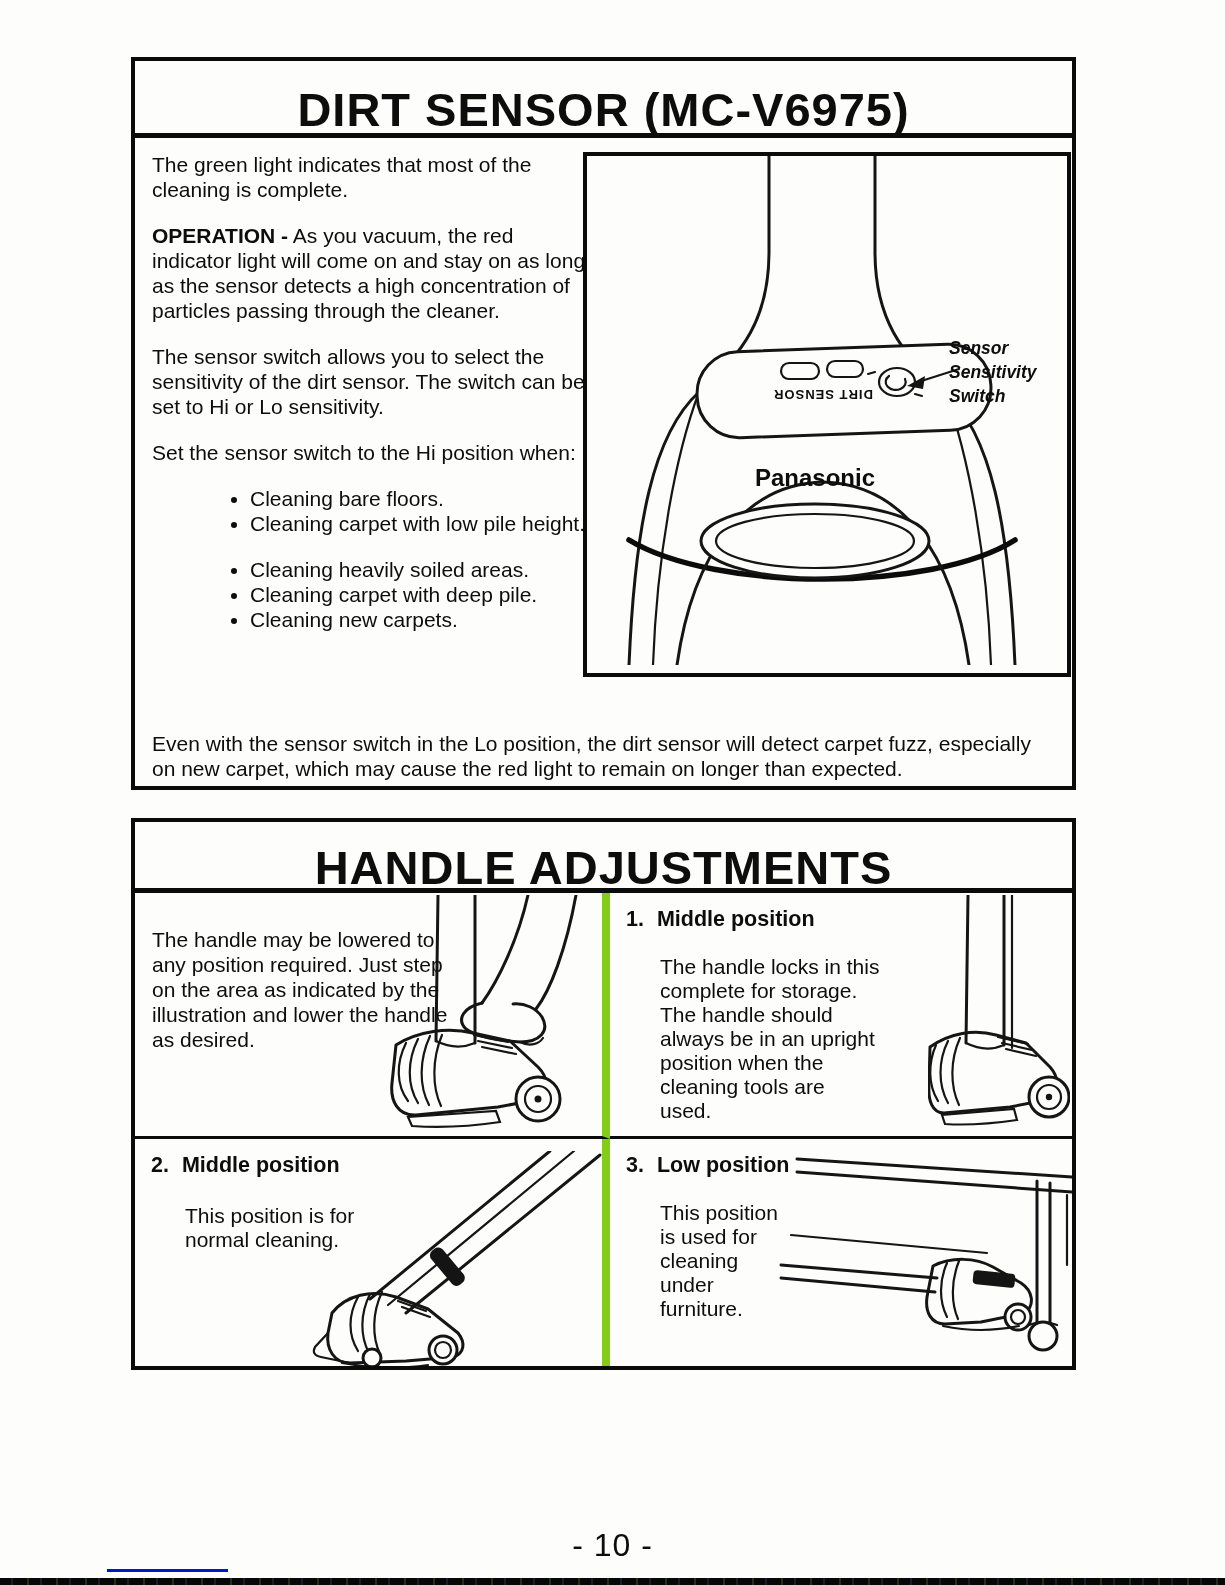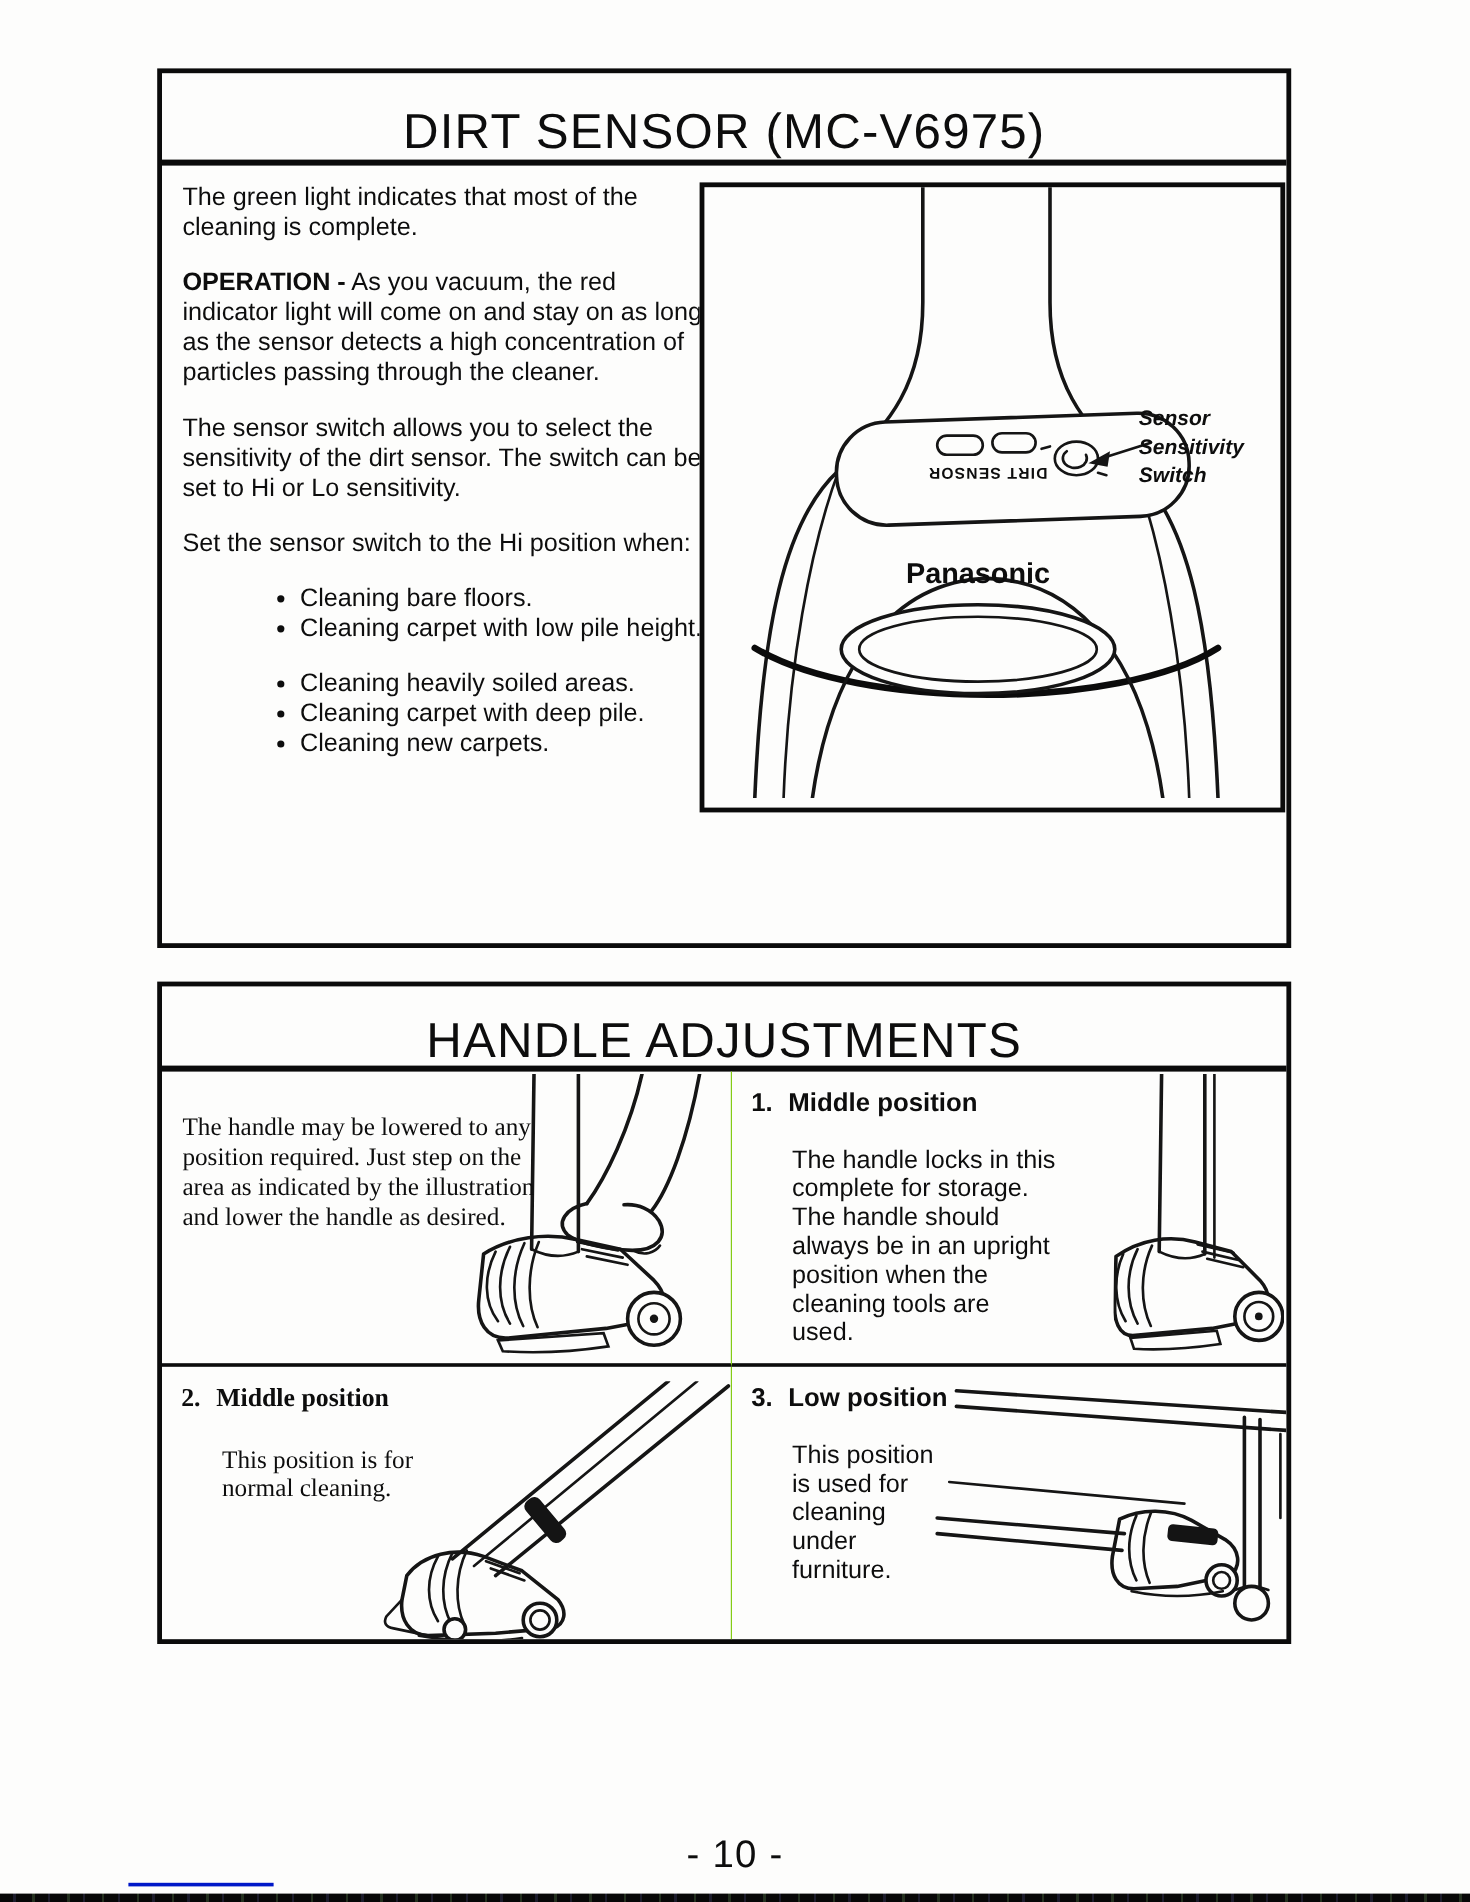--- a/index.html
+++ b/index.html
@@ -9,21 +9,21 @@
     margin:0 auto; overflow:hidden;
   }
   .outlined-box{position:absolute; left:131px; width:937px; border:4px solid #0b0b0b; background:#fdfdfc;}
   #dirt-sensor-box{top:57px; height:725px;}
   #handle-box{top:818px; height:544px;}
   .box-titlebar{
     height:72px; display:flex; align-items:center; justify-content:center;
     border-bottom:5px solid #0b0b0b;
   }
   #handle-box .box-titlebar{height:66px;}
-  .box-title{font-size:41px; font-weight:normal; letter-spacing:1px; white-space:nowrap;margin-top:24px;}
+  .box-title{font-size:47px; font-weight:bold; letter-spacing:1px; white-space:nowrap;margin-top:24px;}
   .box-content{position:relative; width:100%; height:calc(100% - 77px);}
   #handle-box .box-content{height:calc(100% - 71px);}
 
   .op-col{position:absolute; left:17px; top:14px; width:446px; font-size:21px; line-height:25px;}
   .op-col p{margin:0 0 21px 0;}
   .op-col ul{margin:0 0 21px 0; padding:0 0 0 98px; list-style:disc;}
   .op-col li{line-height:25px;}
   .bold{font-weight:bold;}
 
   .figure-frame{
@@ -32,21 +32,21 @@
   }
   .figure-frame svg{display:block;}
 
   .note-para{position:absolute; left:17px; top:572px; width:908px; font-size:21px; line-height:25px;}
 
   .grid{
     position:absolute; inset:0;
     display:grid; grid-template-columns:475px 1fr; grid-template-rows:246px 1fr;
   }
   .cell{position:relative; overflow:hidden;}
-  .cell-r{border-right:1px solid #84cc16;font-family:Liberation Serif, serif;}
+  .cell-r{border-right:8px solid #84cc16;}
   .cell-b{border-bottom:3px solid #0b0b0b;}
   .cell-text{position:relative; z-index:2;}
   .intro-text{position:absolute; left:17px; top:13px; width:302px; font-size:21px; line-height:25px;}
   .item-heading{display:flex; gap:13px; font-size:21.5px; font-weight:bold; margin:14px 0 0 16px;}
   .item-body{font-size:21px; line-height:24px; margin:23px 0 0 50px;}
   #cell-upright .item-body{width:220px;}
   #cell-middle .item-body{width:205px;margin-top:26px;}
   #cell-low .item-body{width:128px;}
   .cell svg{position:absolute; z-index:1;}
   #q1-svg{right:2px; top:2px;}
@@ -129,20 +129,21 @@
             <text x="362" y="246">Switch</text>
           </g>
 
           <text x="228" y="330" text-anchor="middle" font-size="24" font-weight="bold">Panasonic</text>
 
           <ellipse class="fill-white" cx="228" cy="385" rx="114" ry="37"></ellipse>
           <ellipse class="ln-thin" cx="228" cy="385" rx="99" ry="27"></ellipse>
         </svg>
       </div>
 
+      <p class="note-para">Even with the sensor switch in the Lo position, the dirt sensor will detect carpet fuzz, especially on new carpet, which may cause the red light to remain on longer than expected.</p>
     </div>
   </section>
 
   <section class="outlined-box" id="handle-box">
     <div class="box-titlebar">
       <span class="box-title">HANDLE ADJUSTMENTS</span>
     </div>
     <div class="box-content">
       <div class="grid">
 

